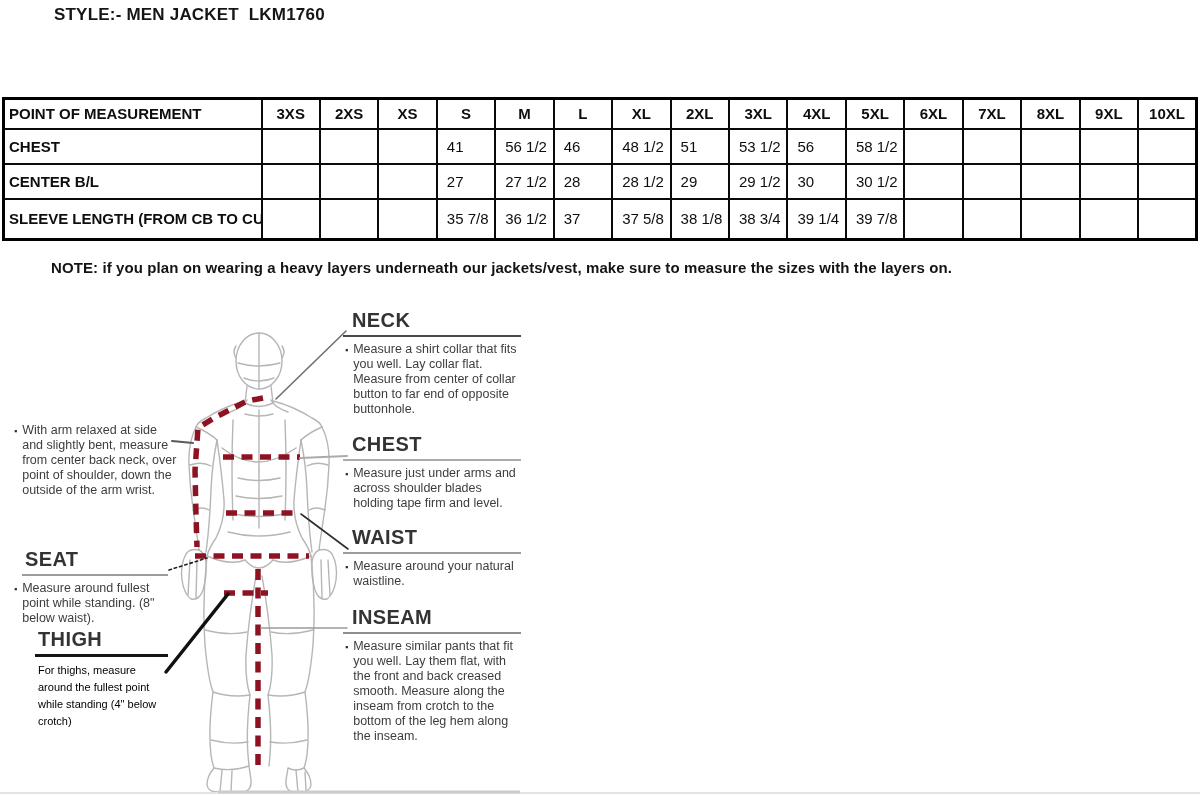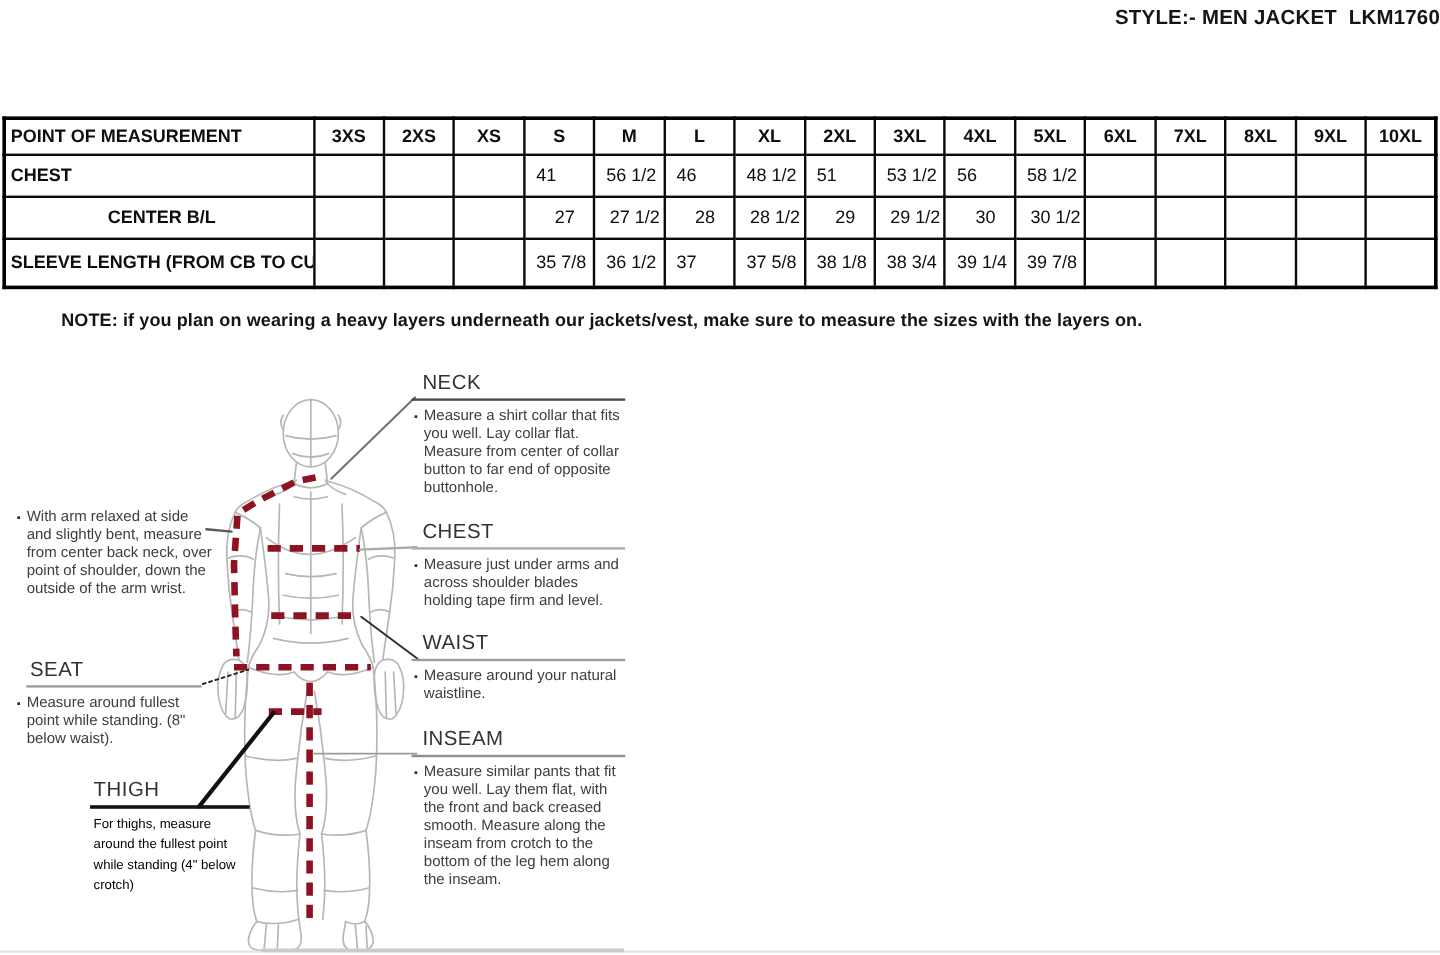--- a/index.html
+++ b/index.html
@@ -1,58 +1,58 @@
 <!DOCTYPE html>
 <html><head>
 <meta charset="utf-8">
 <style>
   * { margin:0; padding:0; box-sizing:border-box; }
   html,body { background:#fff; }
   body { font-family:"Liberation Sans", sans-serif; color:#111; }
   .page { position:relative; width:1200px; height:796px; background:#fff; overflow:hidden; }
 
-  .title { position:absolute; top:5px; left:0; width:100%; text-align:right;
-           padding-left:82px; font-size:17px; font-weight:bold; color:#151515;
+  .title { position:absolute; top:5px; left:0; width:100%; text-align:left;
+           padding-left:54px; font-size:17px; font-weight:bold; color:#151515;
            white-space:pre; letter-spacing:0.2px; }
 
   table.size-table { position:absolute; top:97px; left:2px; width:1196px;
            border-collapse:collapse; table-layout:fixed; border:3px solid #000; }
   .size-table th, .size-table td { border:2px solid #0a0a0a; font-size:15px;
            color:#0e0e0e; white-space:nowrap; overflow:hidden; }
   .size-table col.c-label { width:258px; }
   .size-table thead th { font-weight:bold; text-align:center; height:30px; }
   .size-table thead th.lbl { text-align:left; padding-left:4px;margin-left:36px; }
   .size-table td.lbl { font-weight:bold; text-align:left; padding-left:4px; }
   .size-table td.val { font-weight:normal; text-align:left; padding-left:9px; }
   .size-table tr.r1 td { height:35px; }
-  .size-table tr.r2 td { height:35px;text-align:center; }
+  .size-table tr.r2 td { height:35px; }
   .size-table tr.r3 td { height:41px; }
 
   .note { position:absolute; top:259px; left:3px; font-size:15px; font-weight:bold;
           color:#141414; letter-spacing:0.1px;margin-left:48px; }
 
   .diagram { position:absolute; top:0; left:0; width:1200px; height:796px; }
   .diagram svg { position:absolute; top:0; left:0; }
 
   .ann { position:absolute; }
-  .ann h3 { font-size:17px; font-weight:400; color:#333; letter-spacing:0.4px;
+  .ann h3 { font-size:20px; font-weight:700; color:#333; letter-spacing:0.4px;
             padding:0 0 3px 9px; }
   .ann .ann-body { display:flex; gap:5px; margin-top:5px; padding-left:2px; }
   .ann .bullet { font-size:9px; line-height:15px; color:#2a2a2a; margin-top:1px; }
   .ann .ann-text { font-size:12.5px; line-height:15px; color:#3d3d3d; }
 
   .ann-neck   { left:343px; top:309px; width:178px; } .ann-neck   h3 { border-bottom:2px solid #4a4a4a; }
   .ann-chest  { left:343px; top:433px; width:178px; } .ann-chest  h3 { border-bottom:2px solid #ababab; }
   .ann-waist  { left:343px; top:526px; width:178px; } .ann-waist  h3 { border-bottom:2px solid #9c9c9c; }
   .ann-inseam { left:343px; top:606px; width:178px; } .ann-inseam h3 { border-bottom:2px solid #8e8e8e; }
 
   .ann-sleeve { left:22px; top:418px; width:158px; } .ann-sleeve h3 { border-bottom:2px solid #565656; padding-left:3px; }
   .ann-seat   { left:22px; top:548px; width:146px; } .ann-seat   h3 { border-bottom:2px solid #9c9c9c; padding-left:3px; }
   .ann-sleeve .ann-body, .ann-seat .ann-body { padding-left:0; margin-left:-8px; }
-  .ann-thigh  { left:35px; top:648px; width:133px;margin-left:40px; } .ann-thigh  h3 { border-bottom:3px solid #141414; padding-left:3px; }
+  .ann-thigh  { left:35px; top:628px; width:133px; } .ann-thigh  h3 { border-bottom:3px solid #141414; padding-left:3px; }
   .ann-thigh .ann-body { padding-left:3px; }
   .ann-thigh .ann-text { width:172px; font-size:11px; line-height:17px; color:#000000; }
 </style>
 </head>
 <body>
 
 <div class="page">
 
   <div class="title">STYLE:- MEN JACKET  LKM1760</div>
 

